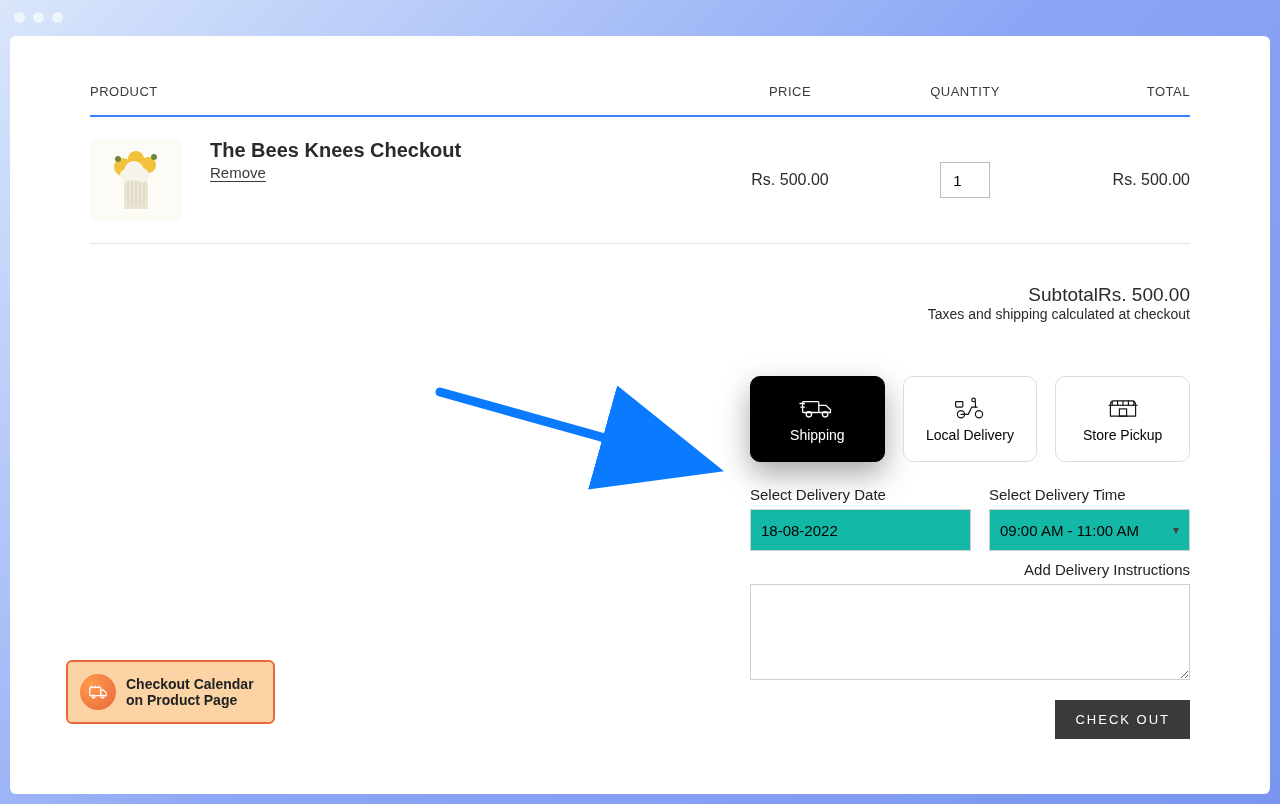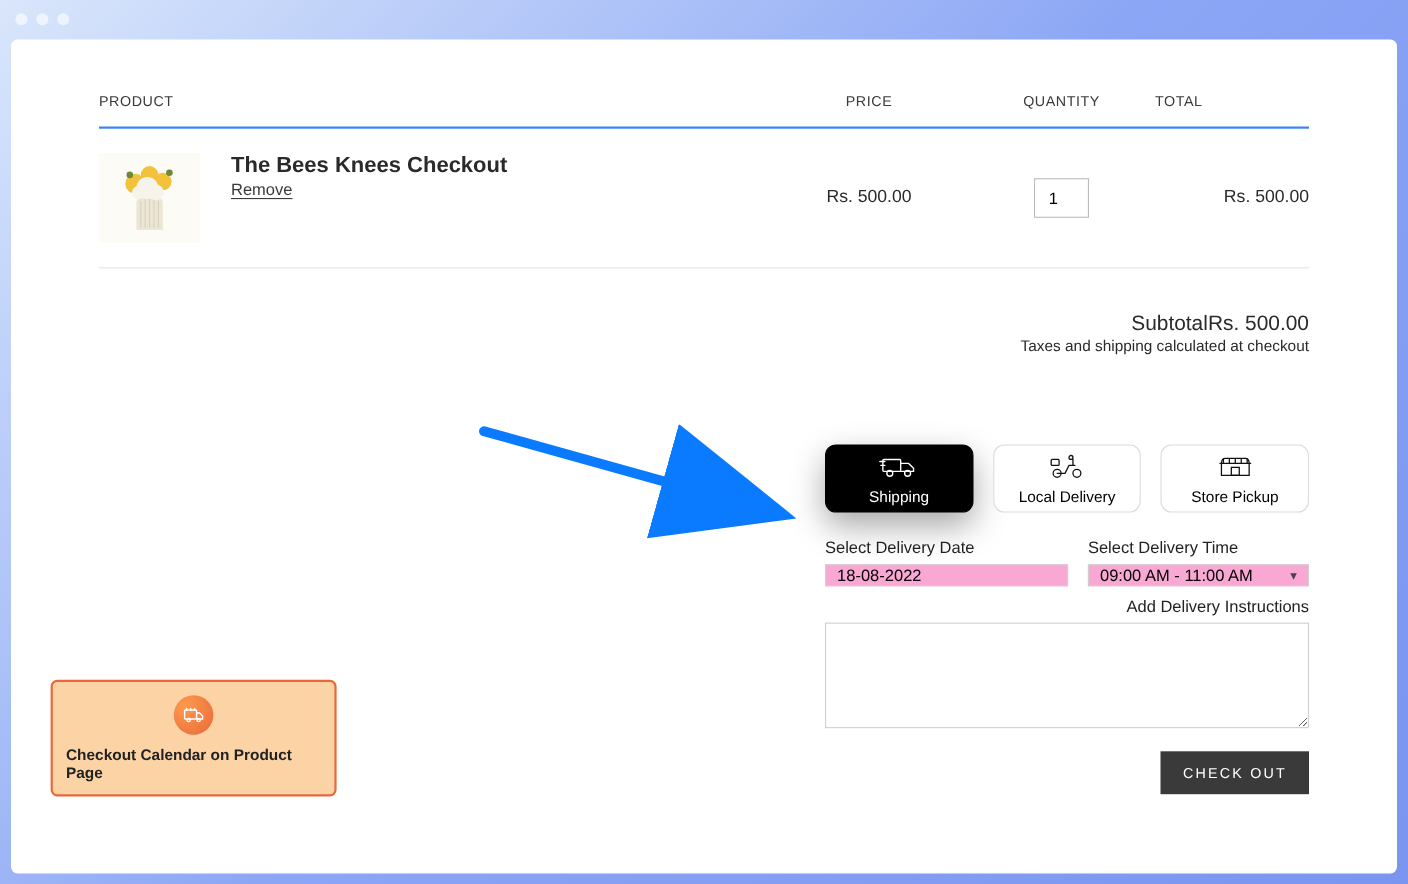--- a/index.html
+++ b/index.html
@@ -38,21 +38,21 @@
     display: flex;
     font-size: 13px;
     letter-spacing: 0.5px;
     color: #3a3a3a;
     padding-bottom: 16px;
     border-bottom: 2px solid #3b82f6;
   }
   .col-product { flex: 1; }
   .col-price   { width: 180px; text-align: center; }
   .col-qty     { width: 170px; text-align: center; }
-  .col-total   { width: 140px; }
+  .col-total   { width: 140px; text-align: right; }
 
   .cart-row {
     display: flex;
     align-items: center;
     padding: 22px 0;
     border-bottom: 1px solid #e3e3e3;
   }
   .product-cell { flex: 1; display: flex; gap: 28px; align-items: flex-start; }
   .thumb {
     width: 92px; height: 82px;
@@ -85,40 +85,39 @@
     position: absolute;
     right: 80px;
     top: 340px;
     width: 440px;
   }
   .method-row { display: flex; gap: 18px; margin-bottom: 24px; }
   .method-card {
     flex: 1;
     border: 1px solid #dcdcdc;
     border-radius: 10px;
-    height: 62px;
+    height: 86px;
     display: flex; flex-direction: column; align-items: center; justify-content: center;
     gap: 6px;
     font-size: 14px;
     cursor: pointer;
     background: #fff;
-    margin-top: 28px;
   }
   .method-card.active {
     background: #000; color: #fff; border-color: #000;
     box-shadow: 0 12px 30px rgba(0,0,0,0.35);
   }
   .method-card svg { width: 36px; height: 26px; }
 
   .field-row { display: flex; gap: 18px; margin-bottom: 10px; }
   .field { flex: 1; display: flex; flex-direction: column; gap: 6px; }
   .field label { font-size: 15px; color: #222; }
   .field input, .field .select {
-    height: 20px; border: 1px solid #cfcfcf; padding: 0 10px; font-size: 15px;
-    background: #f9a8d4;
+    height: 42px; border: 1px solid #cfcfcf; padding: 0 10px; font-size: 15px;
+    background: #14b8a6;
   }
   .select { display: flex; align-items: center; justify-content: space-between; cursor: pointer; }
   .select .chev { font-size: 12px; color: #444; }
 
   .instr-label { text-align: right; font-size: 15px; margin: 6px 0 6px 0; color: #222; }
   .instructions {
     width: 100%; height: 96px; border: 1px solid #cfcfcf; resize: both;
     padding: 6px; font-family: inherit; font-size: 14px;
   }
 
@@ -139,28 +138,28 @@
   }
 
   .arrow {
     position: absolute;
     left: 420px; top: 350px;
     pointer-events: none;
   }
 
   .callout {
     position: absolute;
-    left: 36px; bottom: 70px;
-    width: 260px;
+    left: 56px; bottom: 70px;
+    width: 209px;
     background: #fbd3a5;
     border: 2px solid #e8683b;
     border-radius: 6px;
     padding: 12px 12px 12px 12px;
     display: flex; align-items: center; gap: 10px;
-    font-size: 14px; font-weight: 700; color: #222; flex-direction: column;
+    font-size: 14px; font-weight: 700; color: #222;
   }
   .callout .badge {
     width: 36px; height: 36px; border-radius: 50%;
     background: radial-gradient(circle at 30% 30%, #ff9a4d, #e8683b);
     display: flex; align-items: center; justify-content: center;
     flex-shrink: 0;
   }
   .callout .badge svg { width: 20px; height: 18px; }
 </style>
 </head>

